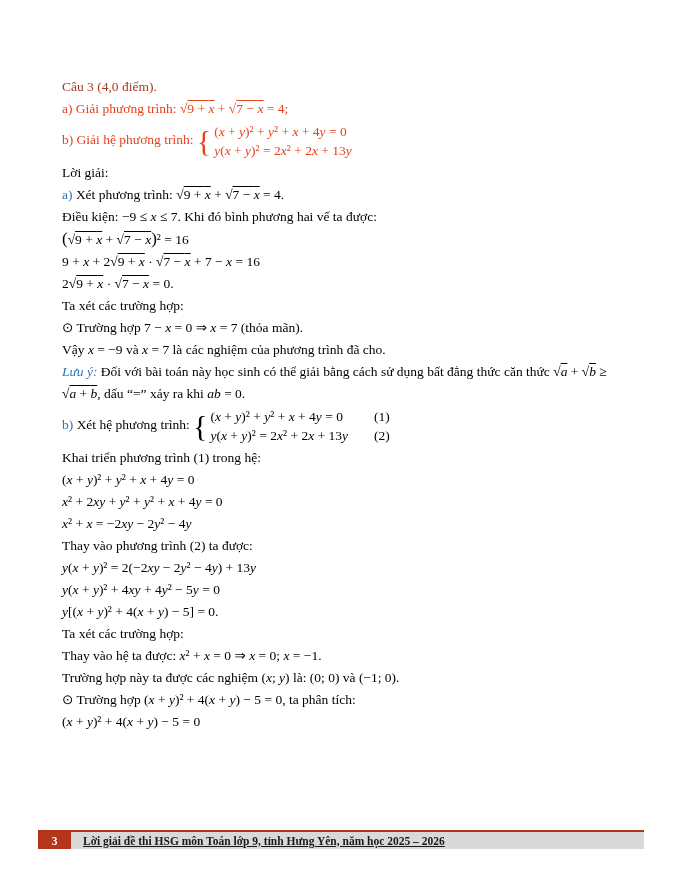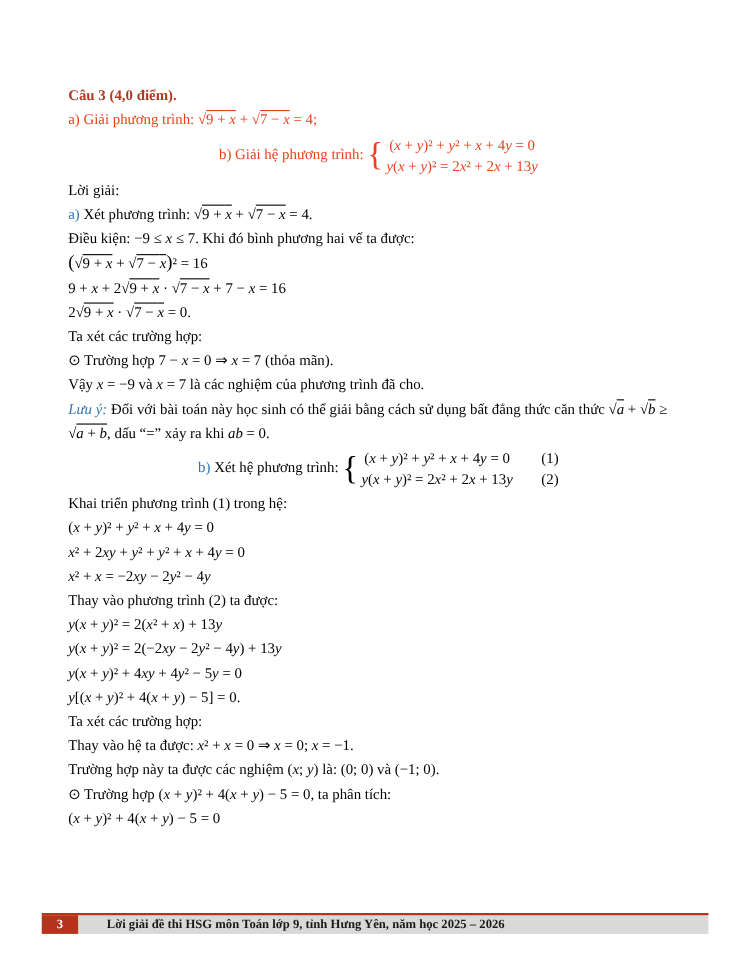--- a/index.html
+++ b/index.html
@@ -3,48 +3,48 @@
 <meta charset="utf-8">
 <style>
   html,body { margin:0; padding:0; background:#ffffff; }
   .page {
     width:680px; height:880px; position:relative; background:#ffffff;
     font-family:"Liberation Serif", serif; font-size:13.5px; color:#000;
     overflow:hidden;
   }
   .content { position:absolute; left:62px; top:76px; width:564px; }
   .content p { margin:0; padding:0; line-height:22px; }
-  p.title  { font-weight:700; color:var(--title); }
+  p.title  { font-weight:400; color:var(--title); }
   p.stmt   { color:var(--statement); }
   .b       { font-weight:400; }
   .blue    { color:var(--blue); }
   .it      { font-style:italic;margin-top:12px; }
   i        { font-style:italic; }
   .ol      { text-decoration:overline; }
   .rad     { white-space:nowrap;margin-top:31px; }
   .bp      { font-size:17px; }
-  p.sysp   { padding:2px 0; line-height:normal;text-align:center; }
+  p.sysp   { padding:2px 0; line-height:normal; }
   .sys     { display:inline-flex; align-items:center; vertical-align:middle; }
   .brace   { font-size:30px; line-height:36px; font-weight:400; margin-right:3px; }
   .rows    { display:inline-flex; flex-direction:column; }
   .rows > span { line-height:19px; }
   .rows.grid { display:inline-grid; grid-template-columns:max-content max-content; column-gap:26px; }
   .rows.grid > span { line-height:19px; }
   .footer {
     position:absolute; left:38px; right:36px; bottom:31px;
     display:flex; align-items:stretch; height:17px;
     border-top:2.5px solid var(--footer); background:var(--footerbg);
   }
   .page-num {
     width:33px; background:var(--footer); color:#fff; font-weight:700;
     font-size:11.5px; display:flex; align-items:center; justify-content:center;
   }
   .footer-text {
-    flex:1; display:flex; align-items:center; padding-left:26px;
-    font-weight:700; font-size:11.5px; color:#1a1a1a;
+    flex:1; display:flex; align-items:center; padding-left:12px;
+    font-weight:700; font-size:11.5px; color:#1a1a1a;text-decoration:underline;
   }
 </style>
 </head>
 <body>
 
 <div class="page">
   <div class="content">
 
     <p class="title">Câu 3 (4,0 điểm).</p>
 
@@ -81,21 +81,20 @@
             <span>(2)</span>
           </span>
         </span>
     </p>
 
     <p>Khai triển phương trình (1) trong hệ:</p>
     <p>(<i>x</i> + <i>y</i>)² + <i>y</i>² + <i>x</i> + 4<i>y</i> = 0</p>
     <p><i>x</i>² + 2<i>xy</i> + <i>y</i>² + <i>y</i>² + <i>x</i> + 4<i>y</i> = 0</p>
     <p><i>x</i>² + <i>x</i> = −2<i>xy</i> − 2<i>y</i>² − 4<i>y</i></p>
     <p>Thay vào phương trình (2) ta được:</p>
-    <p><i>y</i>(<i>x</i> + <i>y</i>)² = 2(<i>x</i>² + <i>x</i>) + 13<i>y</i></p>
     <p><i>y</i>(<i>x</i> + <i>y</i>)² = 2(−2<i>xy</i> − 2<i>y</i>² − 4<i>y</i>) + 13<i>y</i></p>
     <p><i>y</i>(<i>x</i> + <i>y</i>)² + 4<i>xy</i> + 4<i>y</i>² − 5<i>y</i> = 0</p>
     <p><i>y</i>[(<i>x</i> + <i>y</i>)² + 4(<i>x</i> + <i>y</i>) − 5] = 0.</p>
     <p>Ta xét các trường hợp:</p>
     <p>Thay vào hệ ta được: <i>x</i>² + <i>x</i> = 0 ⇒ <i>x</i> = 0; <i>x</i> = −1.</p>
     <p>Trường hợp này ta được các nghiệm (<i>x</i>; <i>y</i>) là: (0; 0) và (−1; 0).</p>
     <p>⊙ Trường hợp (<i>x</i> + <i>y</i>)² + 4(<i>x</i> + <i>y</i>) − 5 = 0, ta phân tích:</p>
     <p>(<i>x</i> + <i>y</i>)² + 4(<i>x</i> + <i>y</i>) − 5 = 0</p>
   </div>
 

